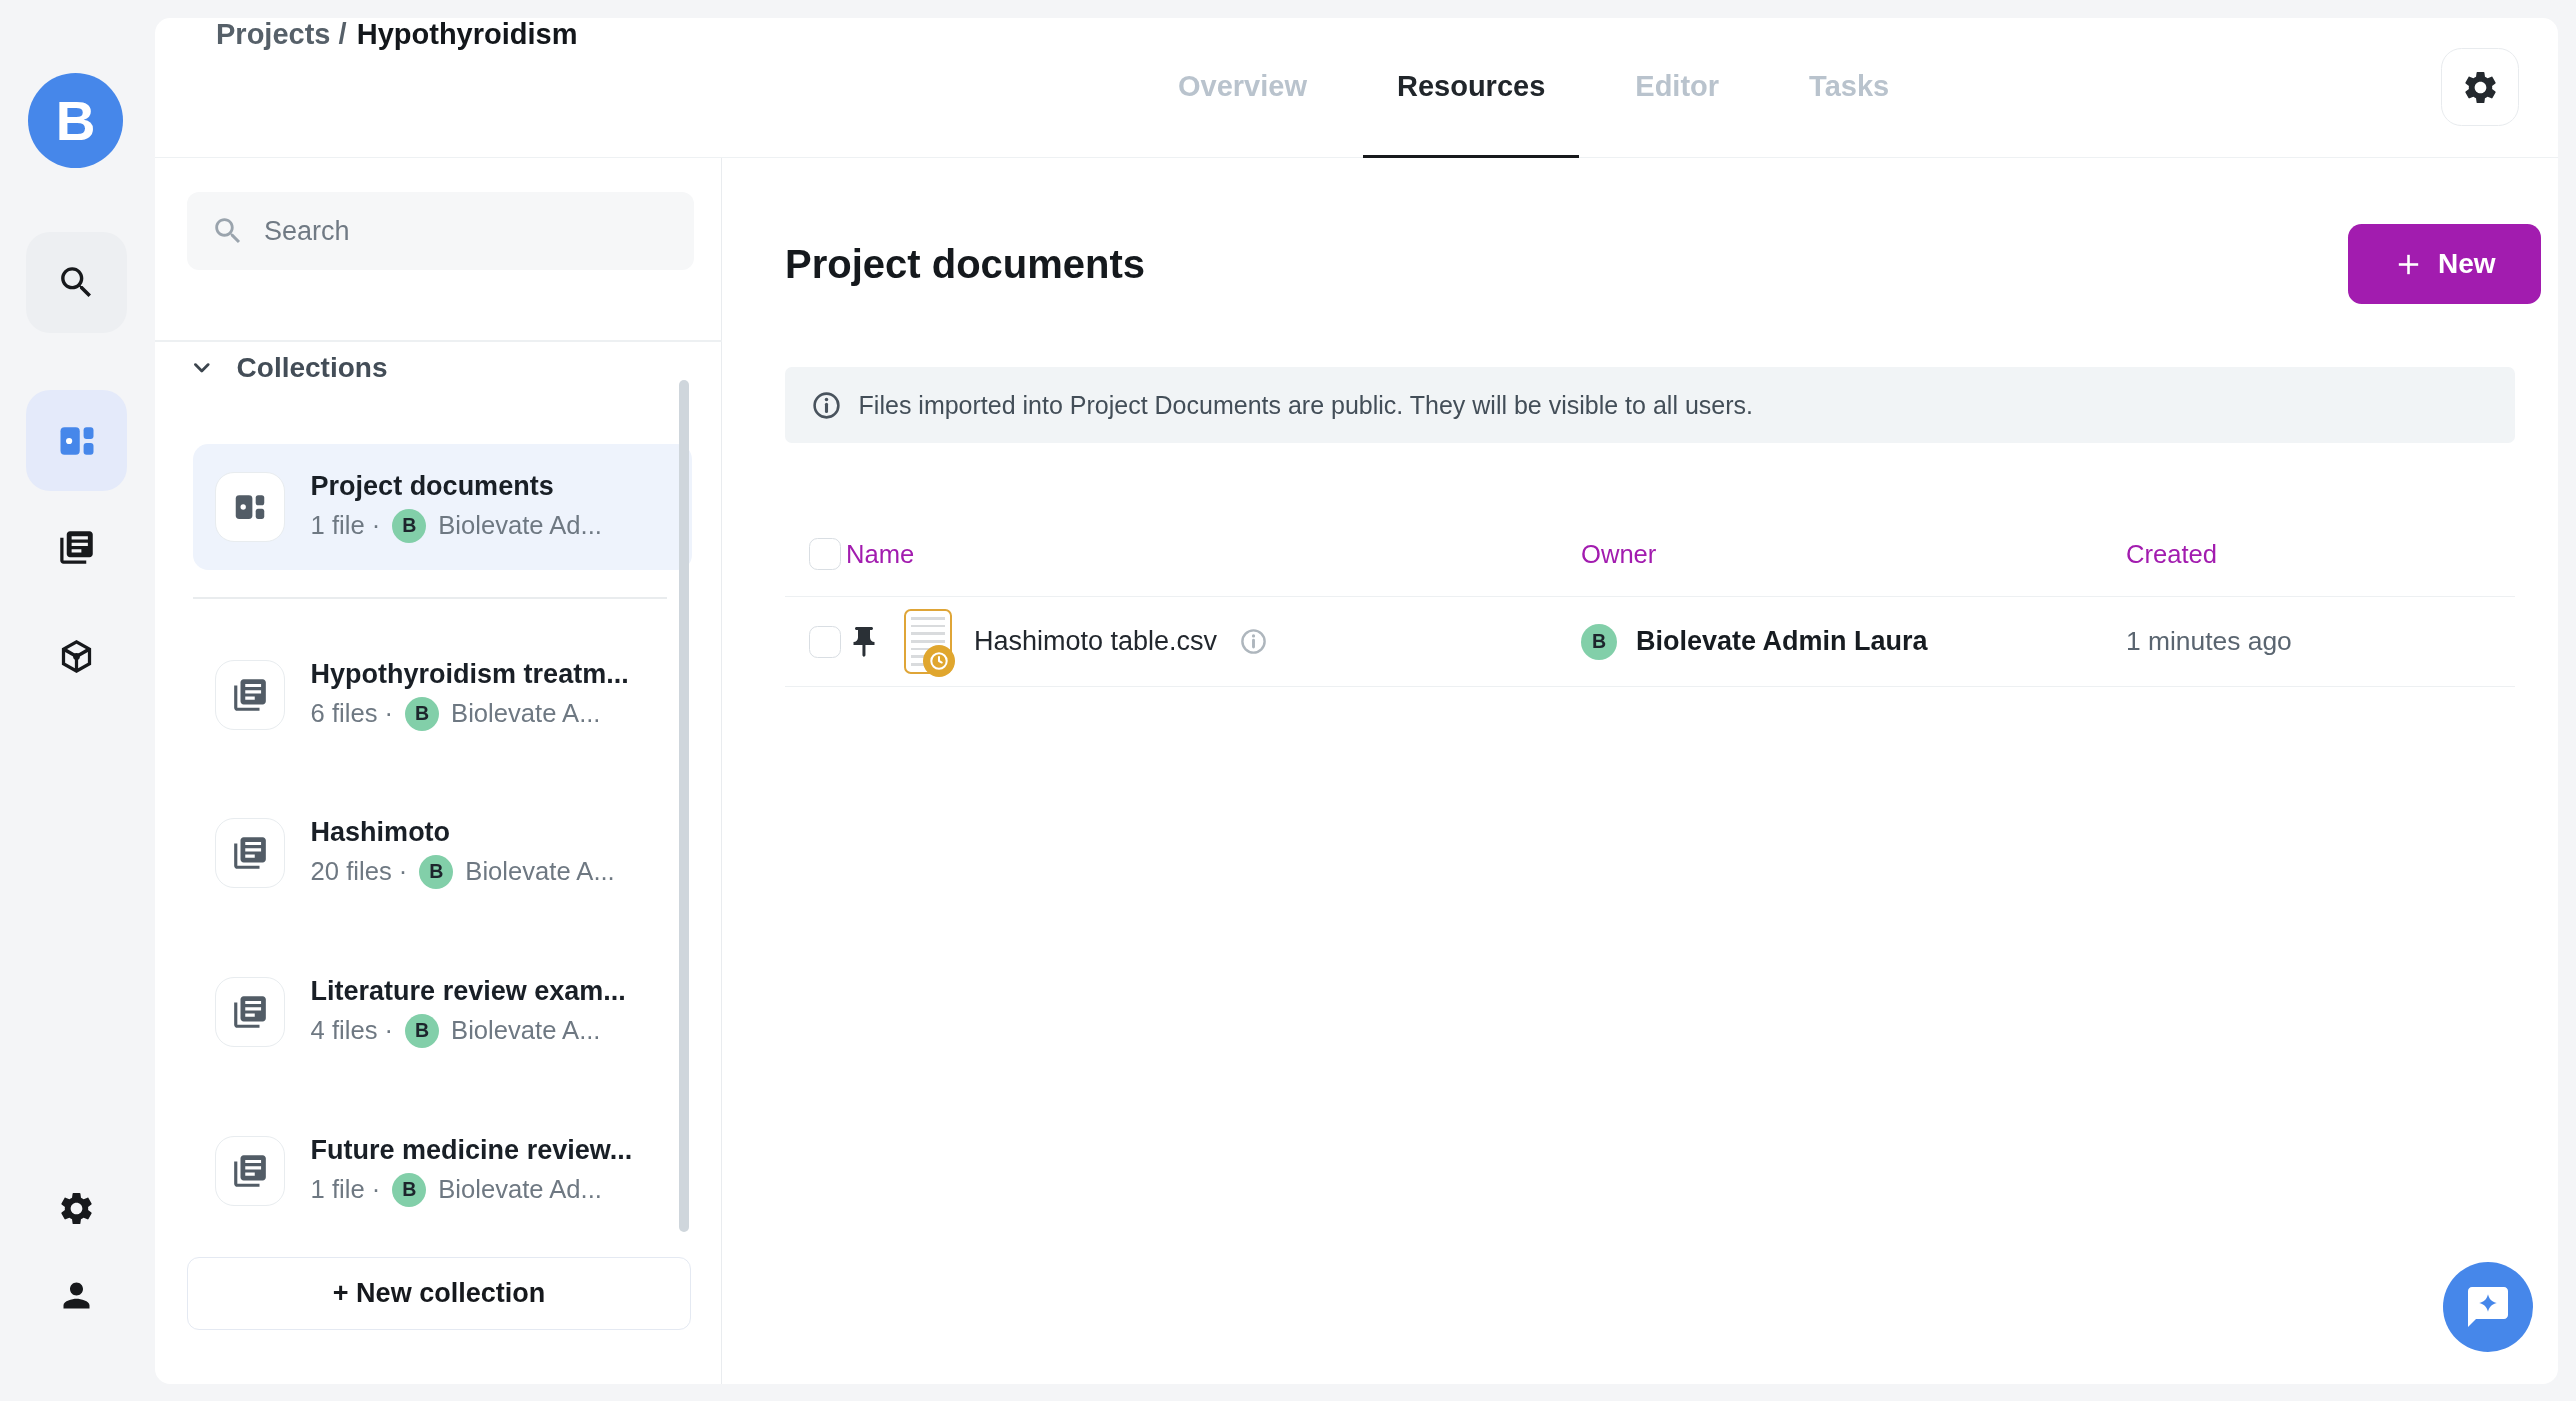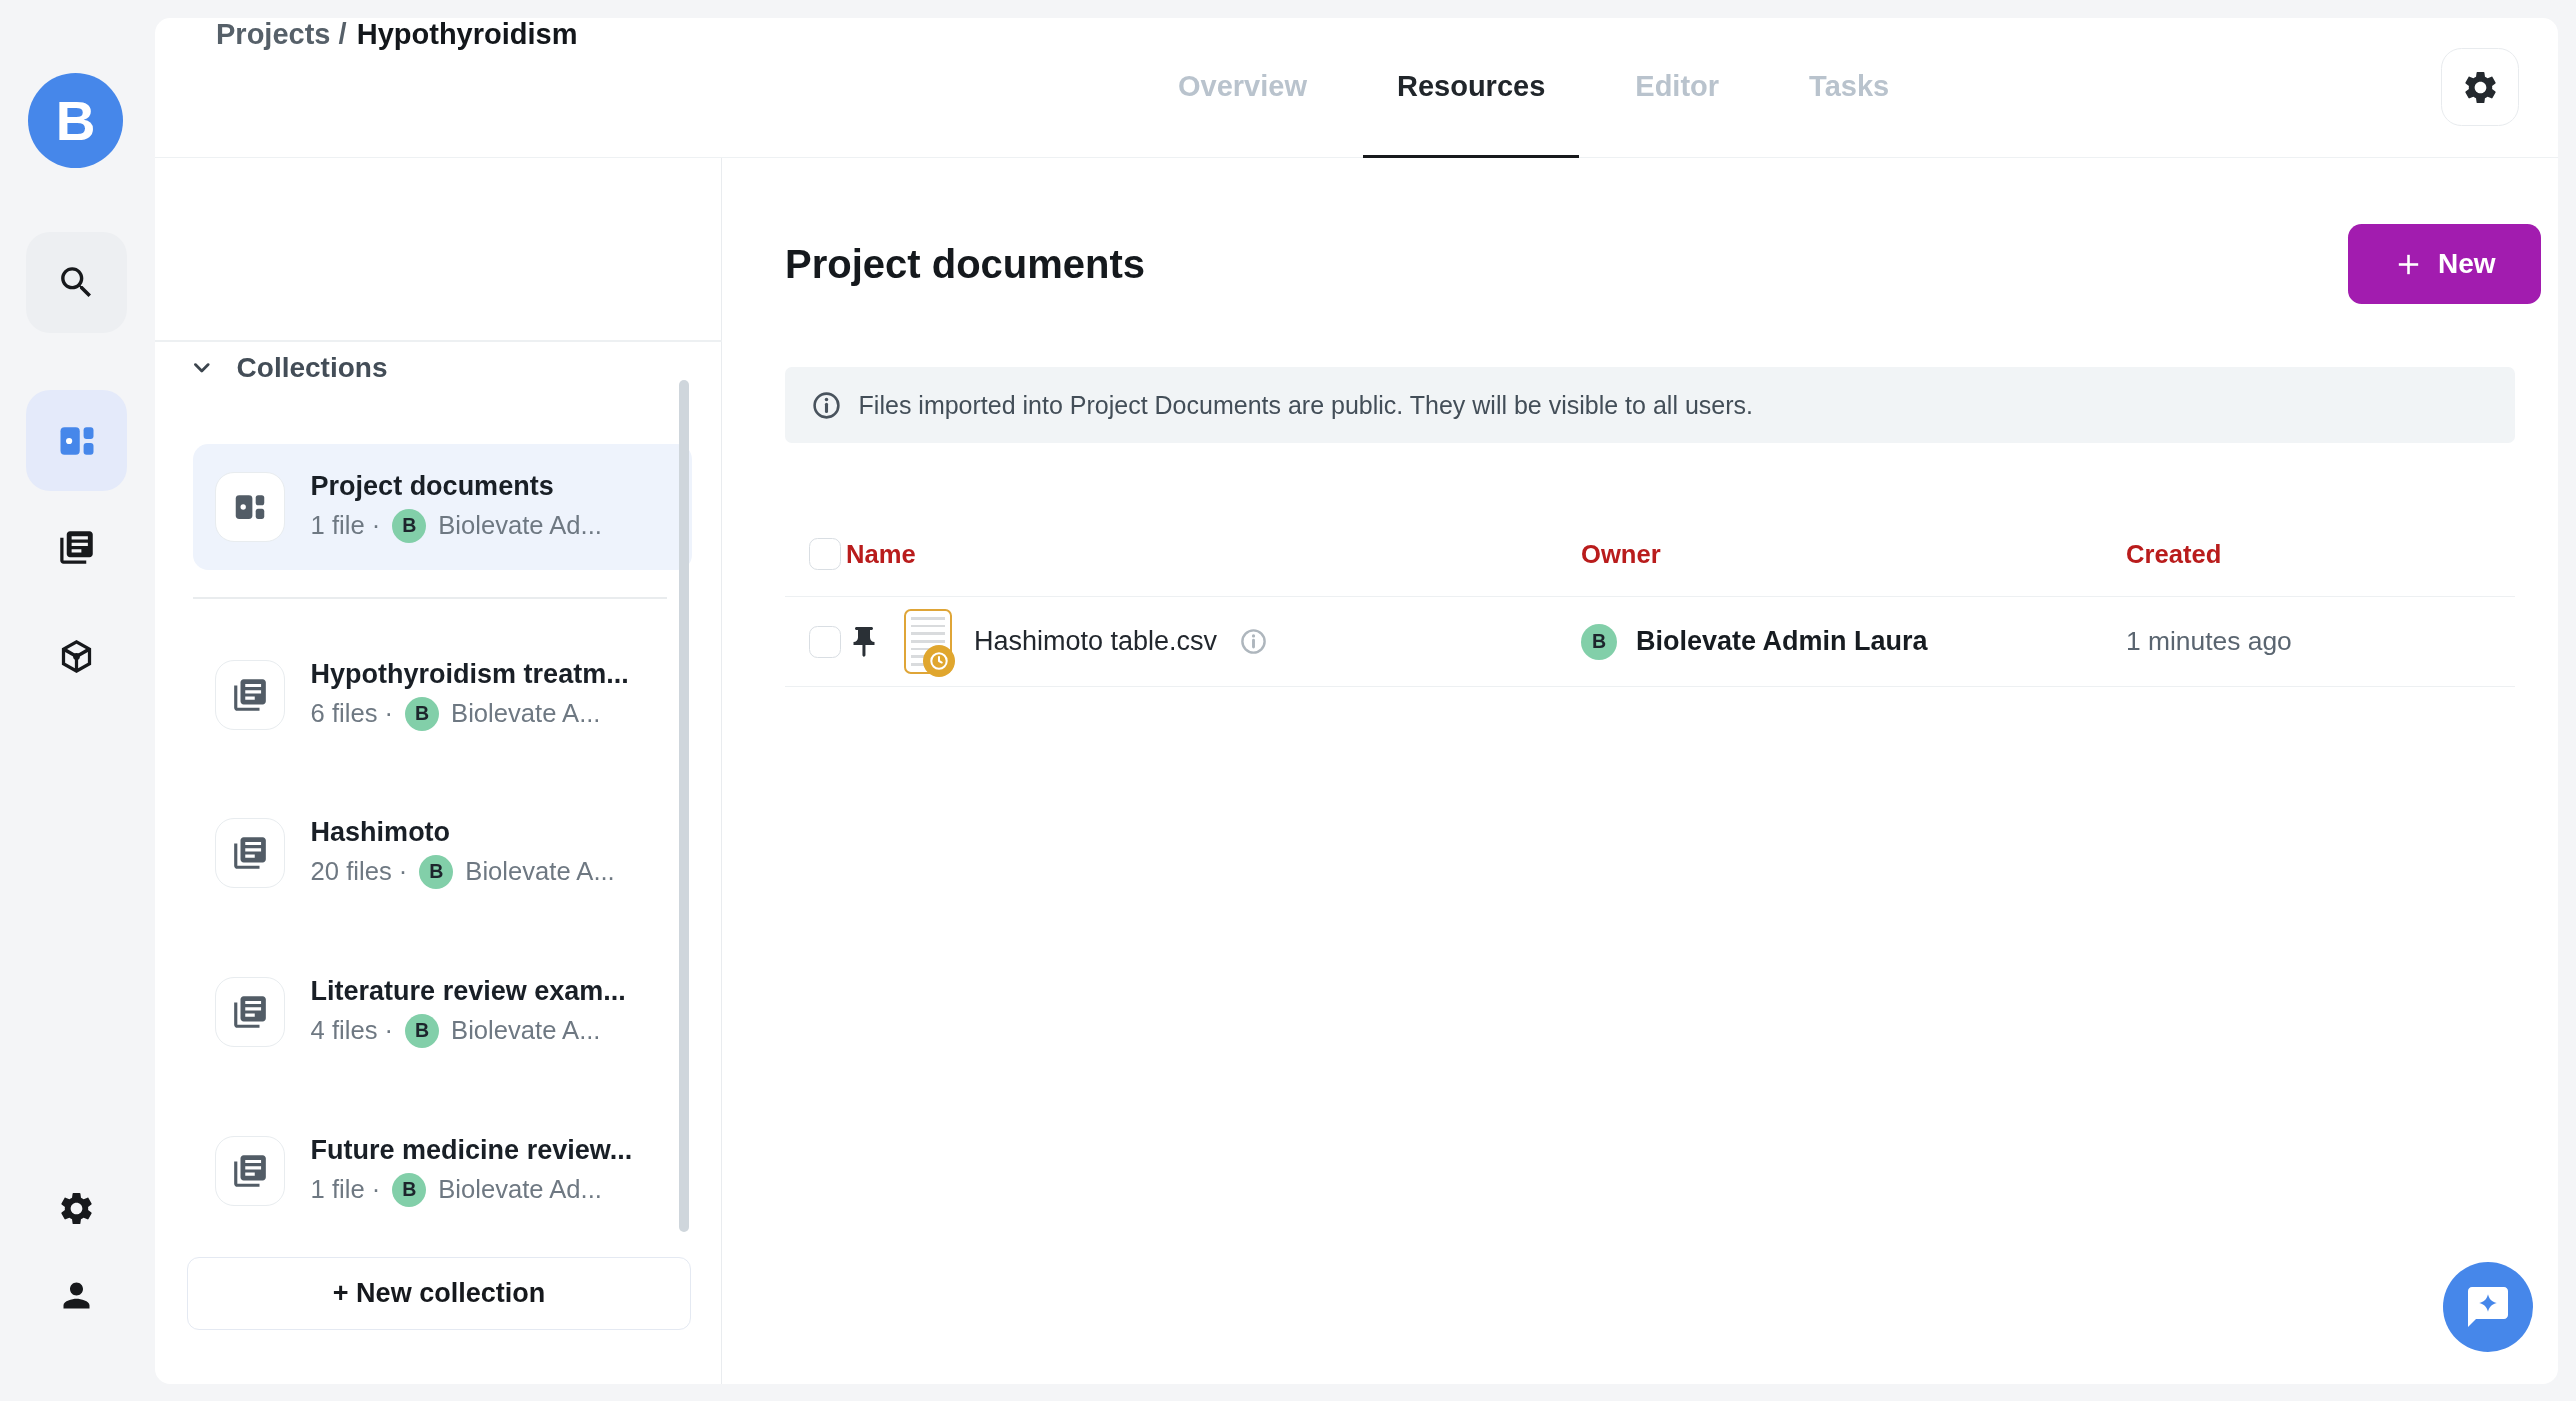--- a/index.html
+++ b/index.html
@@ -137,21 +137,21 @@
     background:#f1f4f6; border-radius:6.8px;
     display:flex; align-items:center; padding:0 25.6px; gap:17px;
   }
   .banner .ic { width:31px; height:31px; color:#49535d; flex:none; }
   .banner .txt { font-size:25px; color:#434e58; }
 
   .table { position:absolute; left:63px; top:354px; width:1730px; }
   .tr { display:grid; grid-template-columns:61px 735px 545px 389px; align-items:center; }
   .thead { height:85px; border-bottom:1.7px solid #edf0f2; }
   .trow  { height:90px; border-bottom:1.7px solid #edf0f2; }
-  .th { font-size:25.6px; font-weight:bold; color:#b91c1c; }
+  .th { font-size:25.6px; font-weight:normal; color:#a21caf; }
   .checkbox {
     width:32px; height:32px; background:#fff; border:1.7px solid #d9dee3;
     border-radius:8.5px; margin-left:24px; cursor:pointer;
   }
   .name-cell { display:flex; align-items:center; gap:22px; }
   .pin { width:36px; height:36px; color:#2a3036; flex:none; }
   .doc-thumb {
     position:relative; width:48px; height:65px; flex:none;
     background:#fff; border:2.6px solid #dfa537; border-radius:6.8px;
   }
@@ -285,20 +285,26 @@
       <button class="tab">Tasks</button>
     </nav>
     <button class="gear-btn">
       <svg class="ic" viewBox="0 0 46 46" width="39" height="39">
           <use href="#i-gear"></use>
         </svg>
     </button>
   </header>
 
   <section class="left-panel">
+    <div class="search-box">
+      <svg class="ic" viewBox="0 0 40 40" width="34" height="34">
+          <use href="#i-search"></use>
+        </svg>
+      <input type="text" placeholder="Search" style="">
+    </div>
     <div class="panel-divider"></div>
 
     <div class="collections-head">
       <svg class="ic" viewBox="0 0 30 30" width="25.6" height="25.6">
           <use href="#i-chevron"></use>
         </svg>
       <span class="lbl">Collections</span>
     </div>
 
     <div class="coll-item selected" style="top:286px">

